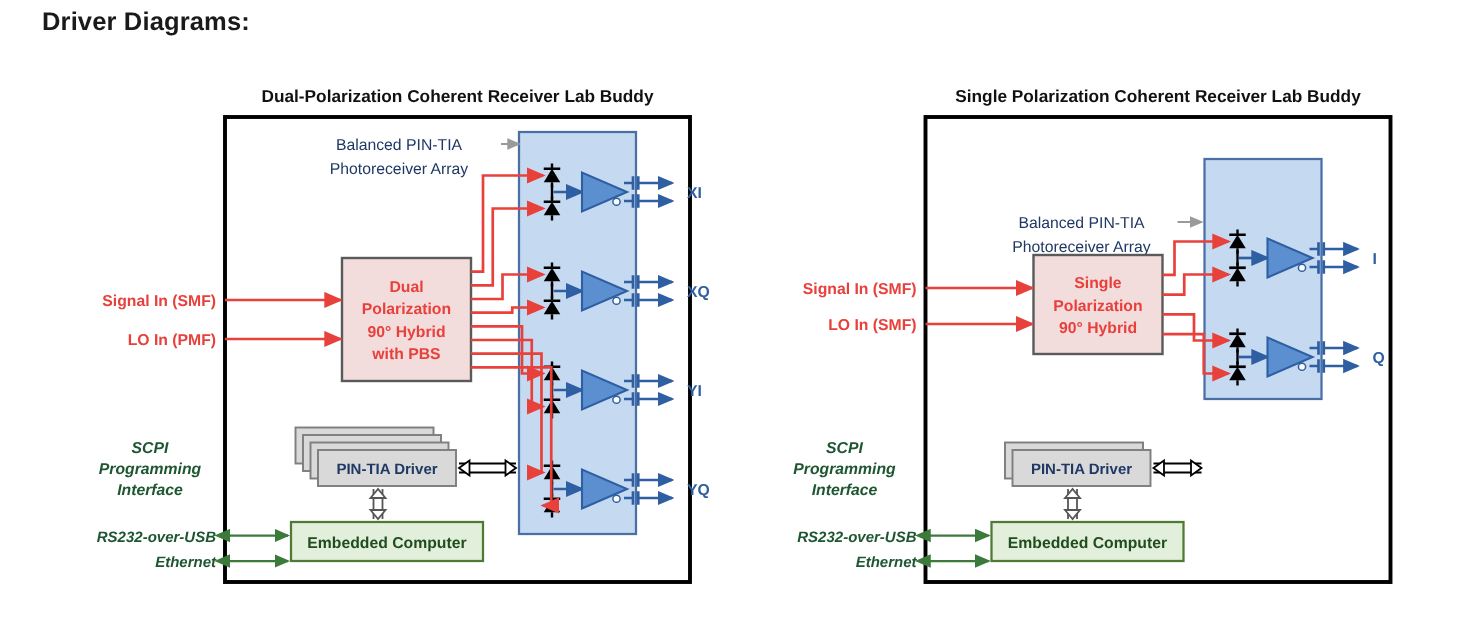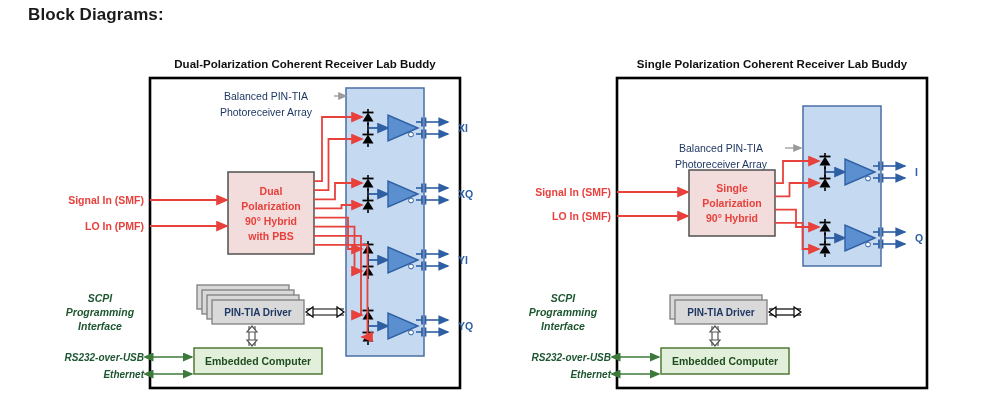--- a/index.html
+++ b/index.html
@@ -24,21 +24,21 @@
   .outlabel{font-size:10.5px;fill:#2E5FA3;font-weight:bold;}
   .hybridtext{font-size:10.5px;fill:#E8413C;font-weight:bold;}
   .drivertext{font-size:10px;fill:#1F3864;font-weight:bold;}
   .comptext{font-size:10.5px;fill:#204D20;font-weight:bold;}
   .scpitext{font-size:10.5px;fill:#1E5631;font-weight:bold;font-style:italic;}
   .iftext{font-size:10px;fill:#1E5631;font-style:italic;font-weight:bold;}
 </style>
 </head>
 <body>
 
-<div id="page-title">Block Diagrams:</div>
+<div id="page-title">Driver Diagrams:</div>
 
 <div class="diagram" id="diagram-dual">
     <svg width="493" height="360" viewBox="0 0 493 360">
       <defs>
         <marker id="redarr" markerWidth="7" markerHeight="7" refX="6" refY="3" orient="auto" markerUnits="strokeWidth">
           <path d="M0,0 L7,3 L0,6 z" fill="#E8413C"></path>
         </marker>
         <marker id="bluearr" markerWidth="7" markerHeight="7" refX="6" refY="3" orient="auto" markerUnits="strokeWidth">
           <path d="M0,0 L7,3 L0,6 z" fill="#2E5FA3"></path>
         </marker>

